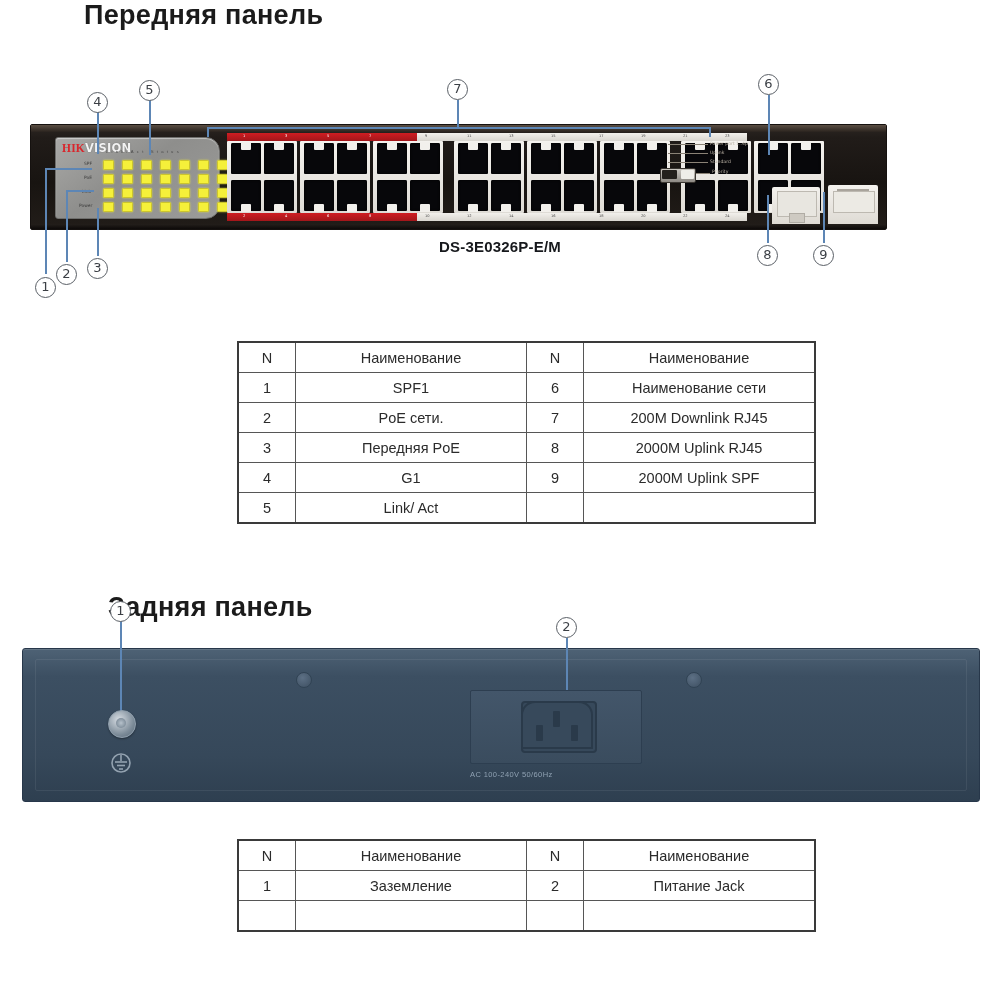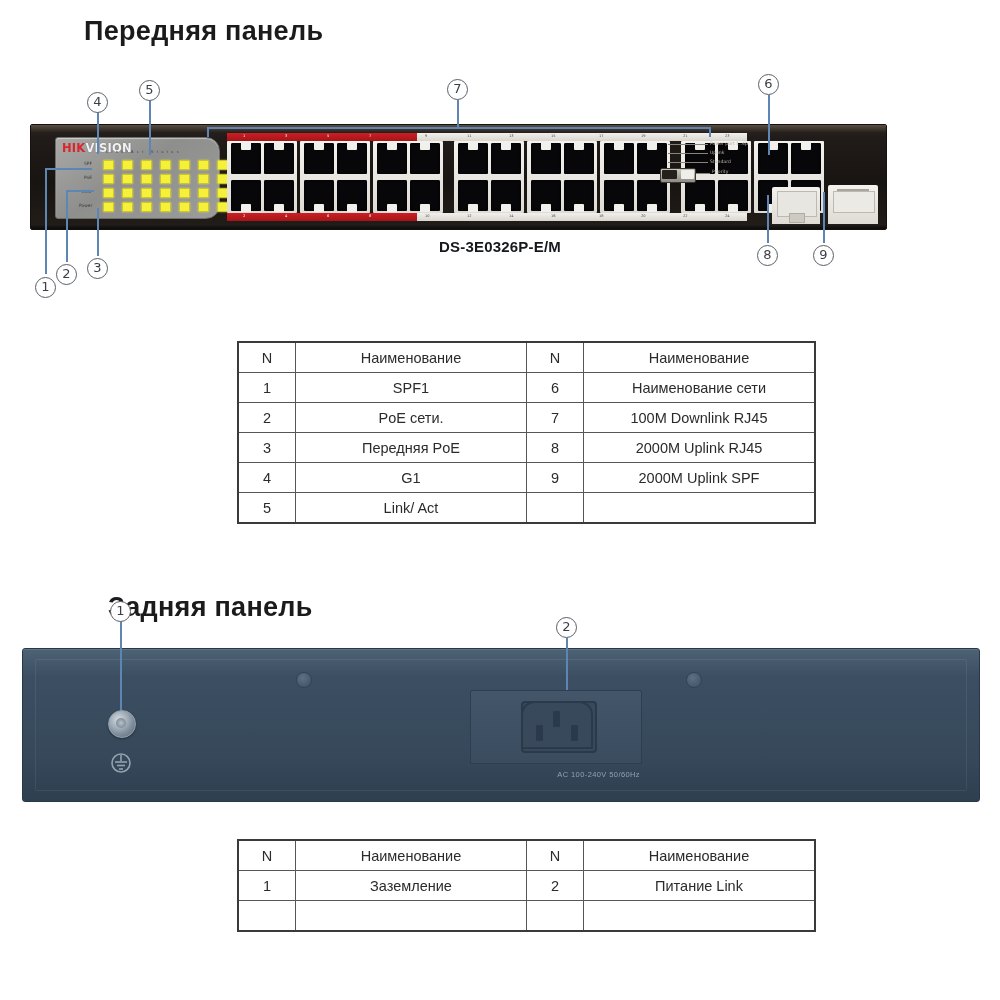--- a/index.html
+++ b/index.html
@@ -3,21 +3,21 @@
 <meta charset="utf-8">
 <style>
   html,body{margin:0;padding:0;background:#ffffff;}
   body{width:1000px;height:1000px;position:relative;
        font-family:"Liberation Sans","DejaVu Sans",sans-serif;
        -webkit-font-smoothing:antialiased;overflow:hidden;}
 
   
   .sec-title{position:absolute;font-size:27px;font-weight:700;color:#1b1b1b;
              letter-spacing:.3px;white-space:nowrap;}
-  #front-title{left:84px;top:16px;}
+  #front-title{left:84px;top:0;}
   #rear-title{left:108px;top:592px;}
 
   
   .callout{position:absolute;width:21px;height:21px;border-radius:50%;
            border:1.6px solid #5a5f66;box-sizing:border-box;background:#ffffff;
            color:#3b3f45;font-size:13px;line-height:18px;text-align:center;
            font-family:"DejaVu Sans",sans-serif;z-index:6;}
   .lead{position:absolute;background:#5d86b5;z-index:3;}
   .lead-v{width:2.4px;}
   .lead-h{height:2.4px;}
@@ -32,21 +32,21 @@
   #front-device:after{content:"";position:absolute;left:0;bottom:0;right:0;height:5px;
      background:linear-gradient(#241f1b,#0d0a09);}
 
   
   #led-plate{position:absolute;left:24px;top:12px;width:163px;height:80px;
      background:linear-gradient(145deg,#a9a9a7,#8e8e8c 45%,#9c9c9a);
      border-radius:3px 14px 14px 3px;border:1px solid #6e6e6c;
      box-shadow:inset 0 1px 1px rgba(255,255,255,.45);}
   #brand{position:absolute;left:6px;top:3px;font-size:11.5px;font-weight:700;
      letter-spacing:.2px;white-space:nowrap;font-family:"DejaVu Sans",sans-serif;}
-  #brand .hik{color:#d9262c;}
+  #brand .hik{color:#d9262c;font-family:Liberation Serif, serif;}
   #brand .vis{color:#f2f2f2;text-shadow:0 0 1px #555;}
 
   #led-grid{position:absolute;left:47px;top:20px;display:grid;
      grid-template-columns:repeat(7,15px);grid-template-rows:repeat(4,13px);
      gap:1px 4px;}
   .led{width:9px;height:8px;background:#f5f03a;border:.5px solid #cbc42c;
        border-radius:1.5px;box-shadow:0 0 2px rgba(245,240,58,.8);align-self:center;}
   .led-lbl{position:absolute;font-size:4.4px;color:#3c3c3c;white-space:nowrap;
        font-family:"DejaVu Sans",sans-serif;}
   .led-top-lbl{position:absolute;top:11px;left:50px;font-size:4.2px;color:#4a4a4a;
@@ -120,21 +120,21 @@
   #ground-sym{position:absolute;left:108px;top:752px;width:26px;height:24px;z-index:4;}
 
   #ac-plate{position:absolute;left:470px;top:690px;width:170px;height:72px;
      background:linear-gradient(#43566a,#3a4c5e);border:1px solid #2d3e50;border-radius:2px;z-index:4;}
   #ac-socket{position:absolute;left:50px;top:10px;width:72px;height:48px;
      background:#37495b;border:2px solid #2a3a4a;border-radius:4px;}
   #ac-socket:before{content:"";position:absolute;left:-2px;top:-2px;width:72px;height:48px;
      border-top-left-radius:14px;border-top-right-radius:14px;border:2px solid #2a3a4a;
      box-sizing:border-box;}
   .ac-pin{position:absolute;background:#2a3a4a;border-radius:1px;}
-  #ac-label{position:absolute;left:0;right:0;top:770px;text-align:right;
+  #ac-label{position:absolute;left:0;right:0;top:770px;text-align:left;
      font-size:7.5px;color:#8fa1b2;letter-spacing:.4px;z-index:4;}
   .rear-screw{position:absolute;width:14px;height:14px;border-radius:50%;
      background:radial-gradient(circle at 40% 35%,#5d7085,#3d4f61);
      border:1px solid #314354;z-index:4;}
 
   
   .tbl{position:absolute;border-collapse:collapse;border:2px solid #3a3a3a;
        font-size:14.5px;color:#2b2b2b;background:#fff;}
   .tbl td{border:1px solid #565656;text-align:center;height:29px;padding:0 4px;
        white-space:nowrap;font-family:"Liberation Sans","DejaVu Sans",sans-serif;}
@@ -377,21 +377,21 @@
   <tr>
     <td class="cn">1</td>
     <td class="cd">SPF1</td>
     <td class="cn">6</td>
     <td class="cd">Наименование сети</td>
   </tr>
   <tr>
     <td class="cn">2</td>
     <td class="cd">PoE сети.</td>
     <td class="cn">7</td>
-    <td class="cd">100M Downlink RJ45</td>
+    <td class="cd">200M Downlink RJ45</td>
   </tr>
   <tr>
     <td class="cn">3</td>
     <td class="cd">Передняя PoE</td>
     <td class="cn">8</td>
     <td class="cd">2000M Uplink RJ45</td>
   </tr>
   <tr>
     <td class="cn">4</td>
     <td class="cd">G1</td>
@@ -444,21 +444,21 @@
       <tr>
     <td class="cn">N</td>
     <td class="cd">Наименование</td>
     <td class="cn">N</td>
     <td class="cd">Наименование</td>
   </tr>
   <tr>
     <td class="cn">1</td>
     <td class="cd">Заземление</td>
     <td class="cn">2</td>
-    <td class="cd">Питание Link</td>
+    <td class="cd">Питание Jack</td>
   </tr>
   <tr>
     <td class="cn"></td>
     <td class="cd"></td>
     <td class="cn"></td>
     <td class="cd"></td>
   </tr>
 </tbody>
   </table>
 

